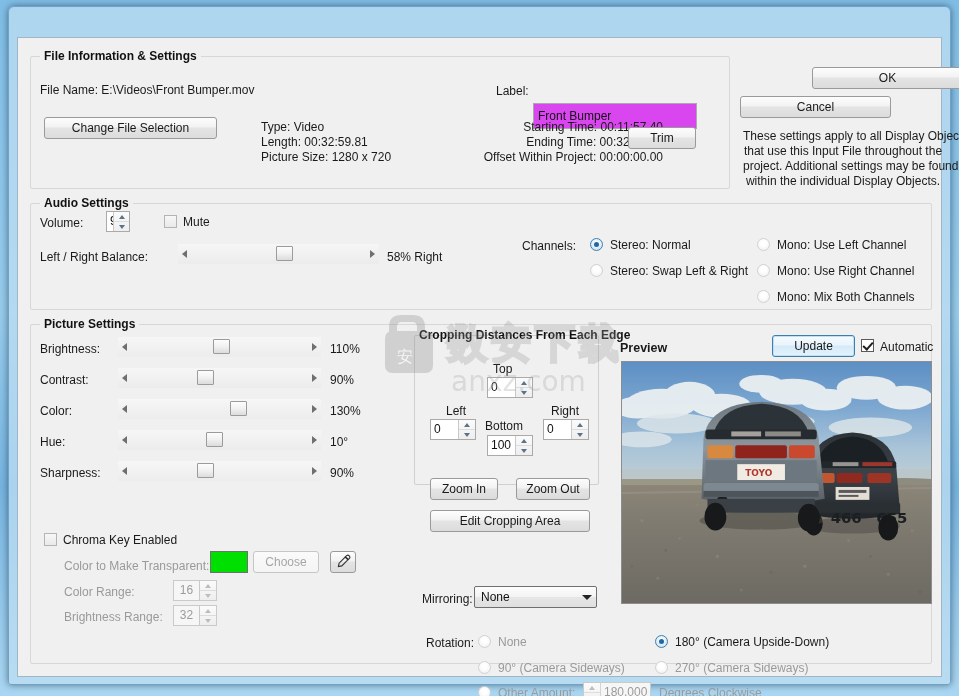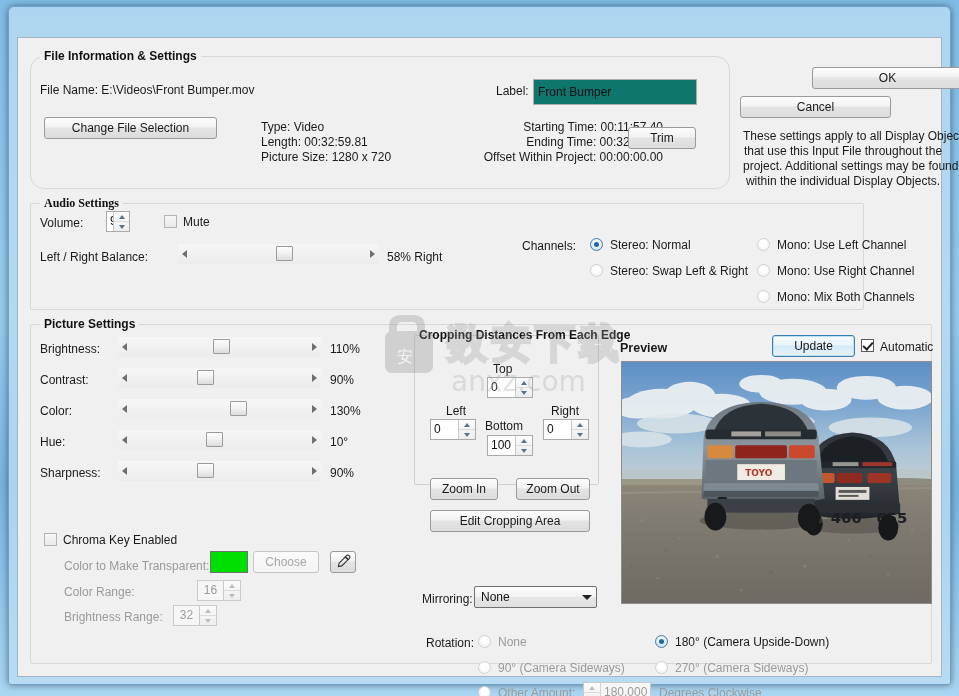--- a/index.html
+++ b/index.html
@@ -126,27 +126,28 @@
     border: 1px solid #3c7fb1;
     box-shadow: 0 0 0 1px #bfe0f5 inset;
     background: linear-gradient(180deg,#f6fbfe 0%, #e9f4fc 45%, #d4eaf8 50%, #e6f3fc 100%);
   }
 
   
   .tinput {
     position: absolute;
     box-sizing: border-box;
     border: 1px solid #aaaaaa;
-    background: #0f766e;
+    background: #d946ef;
     font-size: 12px;
     color: #111;
     padding: 12px 4px;
     line-height: 19px;
     font-family: "Liberation Sans", sans-serif;
     outline: none;
+    margin-top: 24px;
   }
 
   
   .spin {
     position: absolute;
     box-sizing: border-box;
     border: 1px solid #aaaaaa;
     background: #fff;
     height: 21px;
     display: flex;
@@ -311,21 +312,21 @@
   }
 </style>
 </head>
 <body>
 
 <div id="window">
 
 
   <div id="client">
 
-    <div class="group" style="left:12px; top:18px; width:700px; height:133px;border-radius:14px;">
+    <div class="group" style="left:12px; top:18px; width:700px; height:133px;">
       <div class="group-title">File Information &amp; Settings</div>
     </div>
 
     <div class="lbl" style="left:22px; top:45px;">File Name: E:\Videos\Front Bumper.mov</div>
 
     <div class="btn" style="left:26px; top:79px; width:173px; height:22px;">Change File Selection</div>
 
     <div class="lbl" style="left:243px; top:82px;">Type: Video</div>
     <div class="lbl" style="left:243px; top:97px;">Length: 00:32:59.81</div>
     <div class="lbl" style="left:243px; top:112px;">Picture Size: 1280 x 720</div>
@@ -340,21 +341,21 @@
     <div class="btn" style="left:610px; top:89px; width:68px; height:22px;">Trim</div>
 
     <div class="btn" style="left:763px; top:29px; width:151px; height:22px;margin-left:31px;">OK</div>
     <div class="btn" style="left:722px; top:58px; width:151px; height:22px;">Cancel</div>
 
     <div class="lbl" style="left:725px; top:91px; width:200px; text-align:center;">These settings apply to all Display Objects</div>
     <div class="lbl" style="left:725px; top:106px; width:200px; text-align:center;">that use this Input File throughout the</div>
     <div class="lbl" style="left:725px; top:121px; width:200px; text-align:center;">project. Additional settings may be found</div>
     <div class="lbl" style="left:725px; top:136px; width:200px; text-align:center;">within the individual Display Objects.</div>
 
-    <div class="group" style="left:12px; top:165px; width:834px; height:107px;font-family:Liberation Serif, serif;">
+    <div class="group" style="left:12px; top:165px; width:902px; height:107px;">
       <div class="group-title">Audio Settings</div>
     </div>
 
     <div class="lbl" style="left:22px; top:178px;">Volume:</div>
     <div class="spin ctr" style="left:88px; top:173px; width:24px;">
       <div class="val">90</div>
       <div class="arrows">
         <div>
             <span class="tri-up"></span>
           </div>
@@ -442,21 +443,21 @@
     <div id="color-swatch" style="left:192px; top:513px; width:38px; height:22px; background:#00e000;"></div>
     <div class="btn disabled" style="left:235px; top:513px; width:66px; height:22px;">Choose</div>
     <div class="btn" id="eyedropper-btn" style="left:312px; top:513px; width:26px; height:22px;">
       <svg width="16" height="16" viewBox="0 0 16 16" aria-hidden="true">
         <path d="M11.6 1.6a2 2 0 0 1 2.8 2.8l-1.1 1.1-2.8-2.8 1.1-1.1z" fill="none" stroke="#333" stroke-width="1.1"></path>
         <path d="M10.2 3.1l2.7 2.7-6.1 6.1-3.4.7.7-3.4 6.1-6.1z" fill="none" stroke="#333" stroke-width="1.1"></path>
       </svg>
     </div>
 
     <div class="lbl dim" style="left:46px; top:547px;">Color Range:</div>
-    <div class="spin ctr dis" style="left:155px; top:542px; width:44px;margin-left:24px;">
+    <div class="spin ctr dis" style="left:155px; top:542px; width:44px;">
       <div class="val">16</div>
       <div class="arrows">
         <div>
             <span class="tri-up"></span>
           </div>
         <div>
             <span class="tri-dn"></span>
           </div>
       </div>
     </div>

